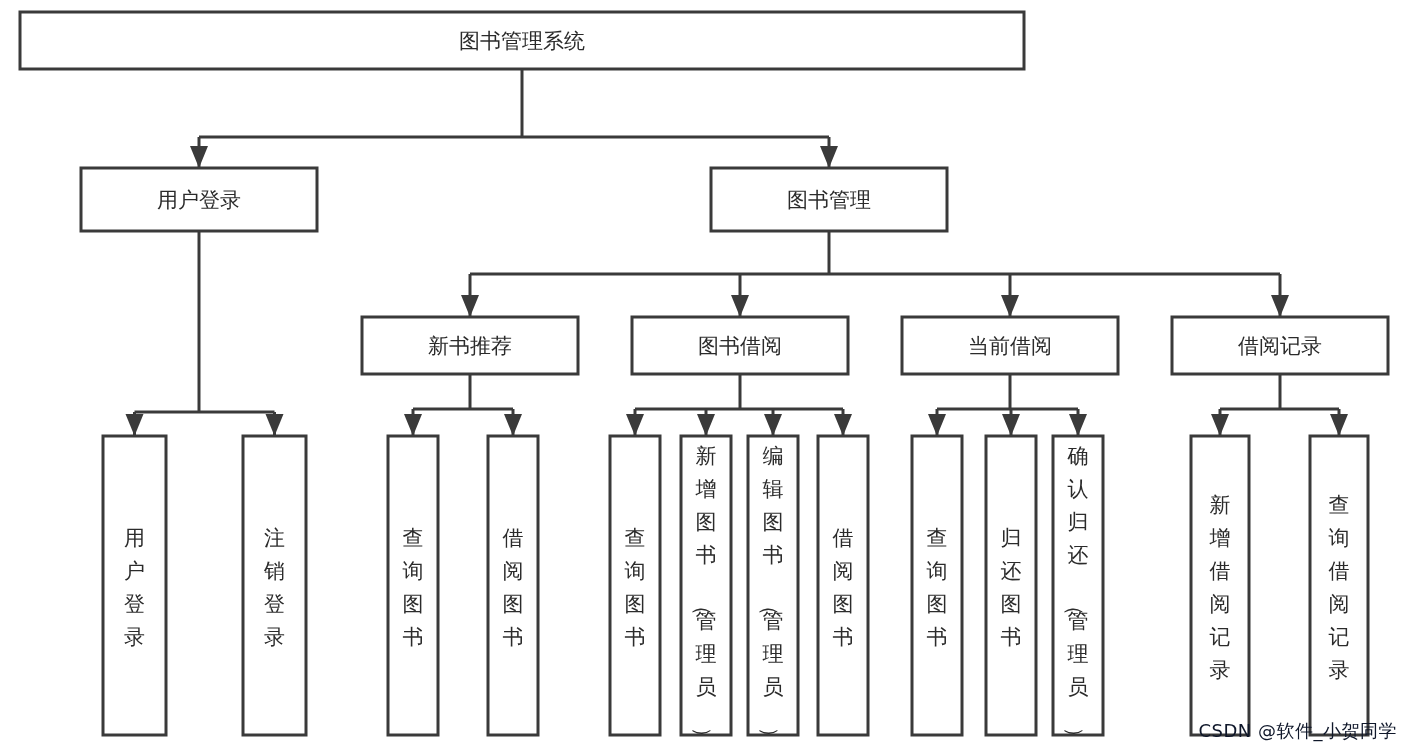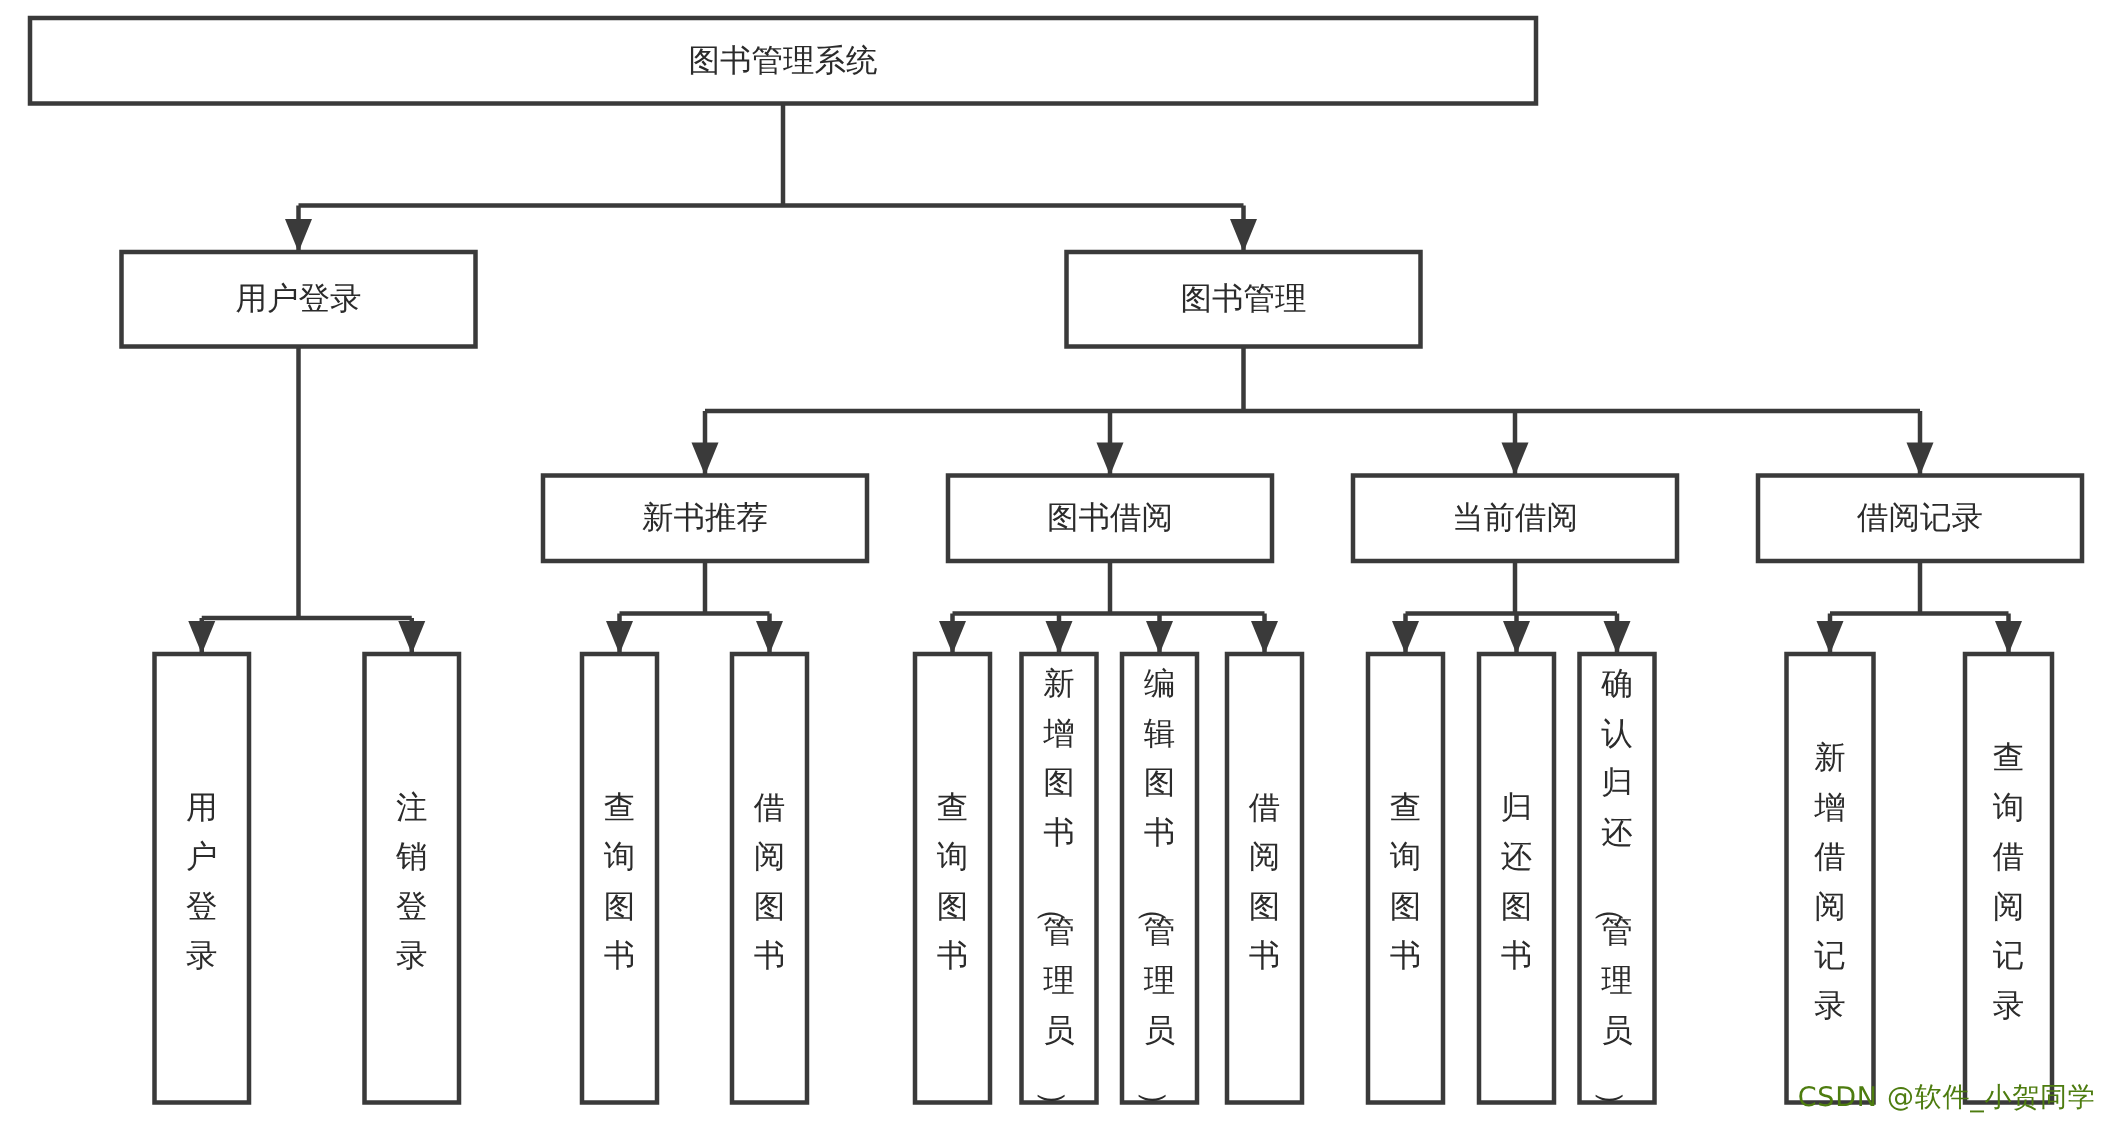--- a/index.html
+++ b/index.html
@@ -53,21 +53,21 @@
   .arrow-head {
     fill: #3a3a3a;
     stroke: none;
   }
   .watermark {
     position: absolute;
     right: 8px;
     bottom: 4px;
     font-family: "DejaVu Sans", "Liberation Sans", sans-serif;
     font-size: 18px;
-    color: #4d7c0f;
+    color: #0f172a;
     white-space: nowrap;
     letter-spacing: 0.5px;
   }
 </style>
 </head>
 <body>
 
 <div id="diagram-root">
   <svg class="diagram-canvas" id="diagram-svg" viewBox="0 0 1405 747" xmlns="http://www.w3.org/2000/svg">
     <g id="edges-layer">

